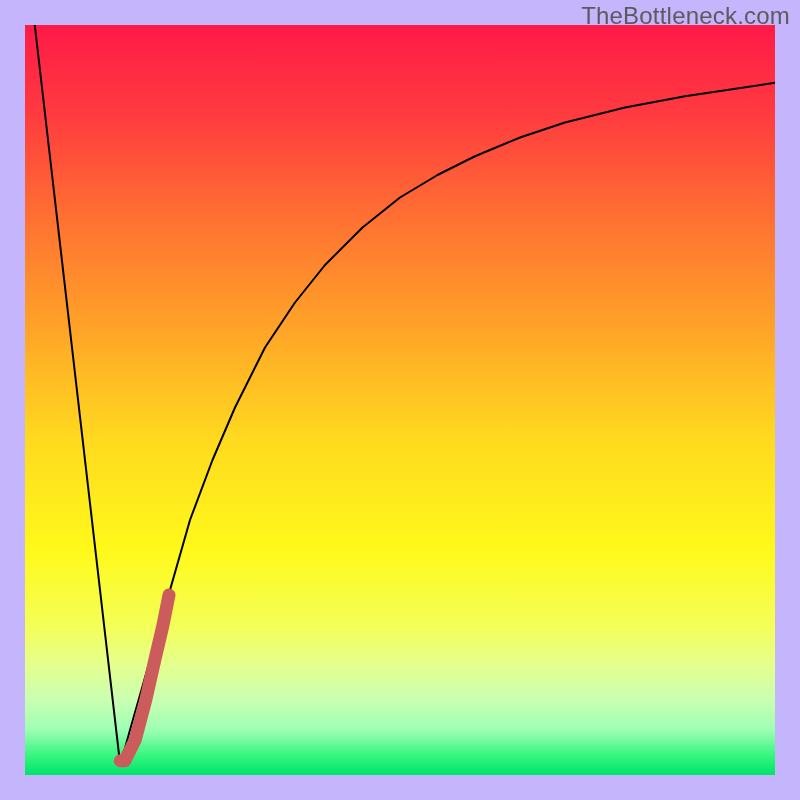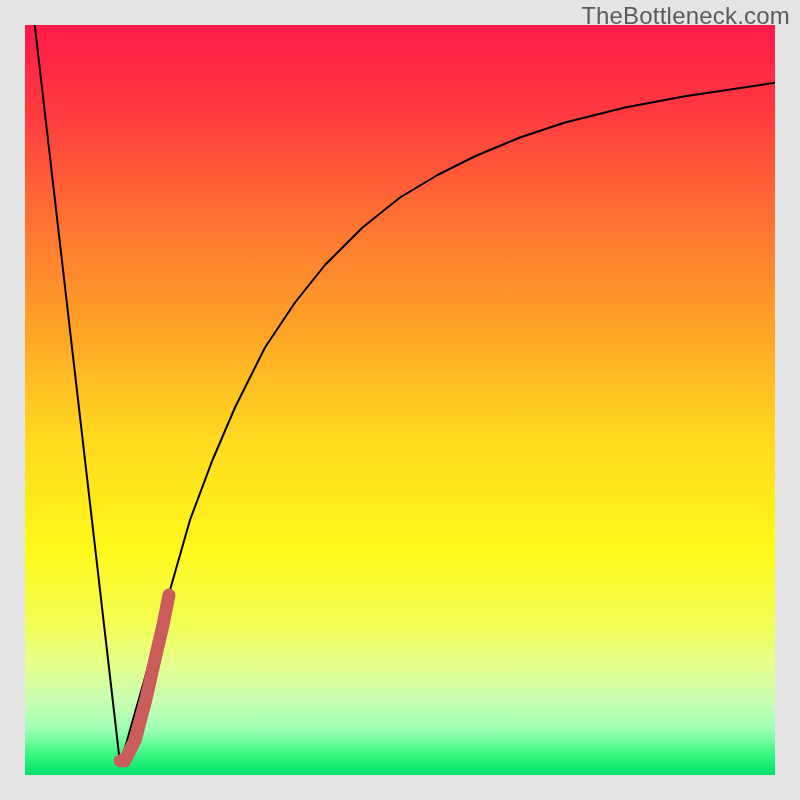--- a/index.html
+++ b/index.html
@@ -7,21 +7,21 @@
     padding: 0;
     width: 800px;
     height: 800px;
     background: #000;
     overflow: hidden;
   }
   .outer {
     position: relative;
     width: 800px;
     height: 800px;
-    background: #e5e5e5;
+    background: #c4b5fd;
   }
   .watermark {
     position: absolute;
     top: 2px;
     right: 10px;
     font-family: Arial, Helvetica, sans-serif;
     font-size: 24px;
     color: #5b5b5b;
     letter-spacing: 0.2px;
     z-index: 10;

